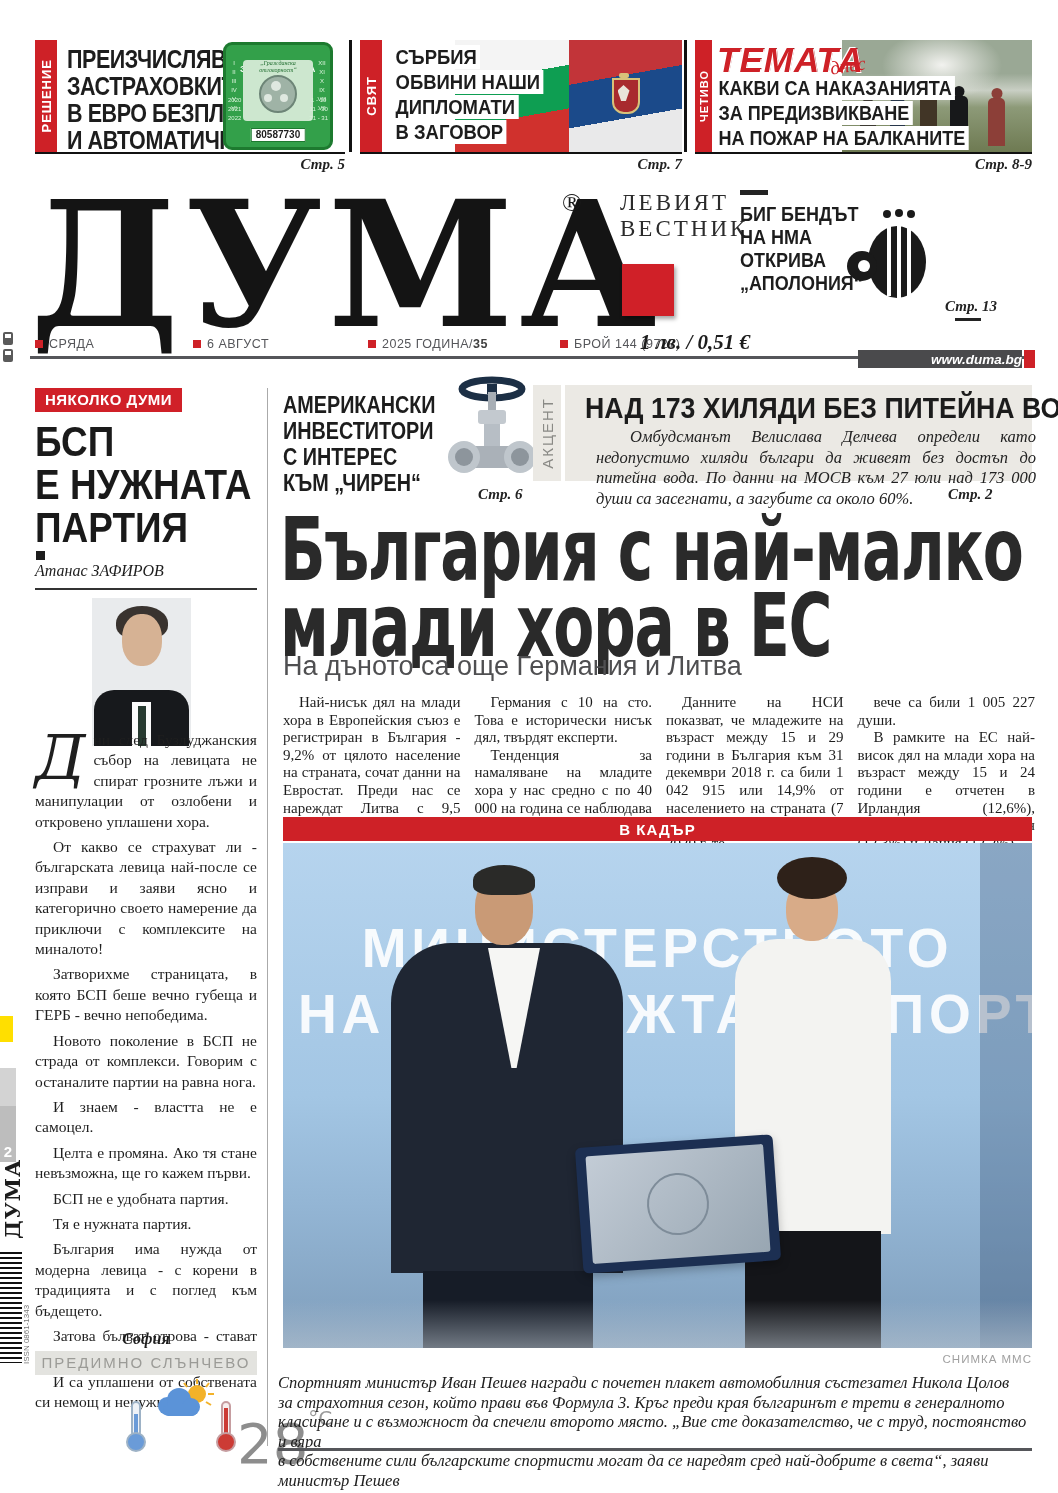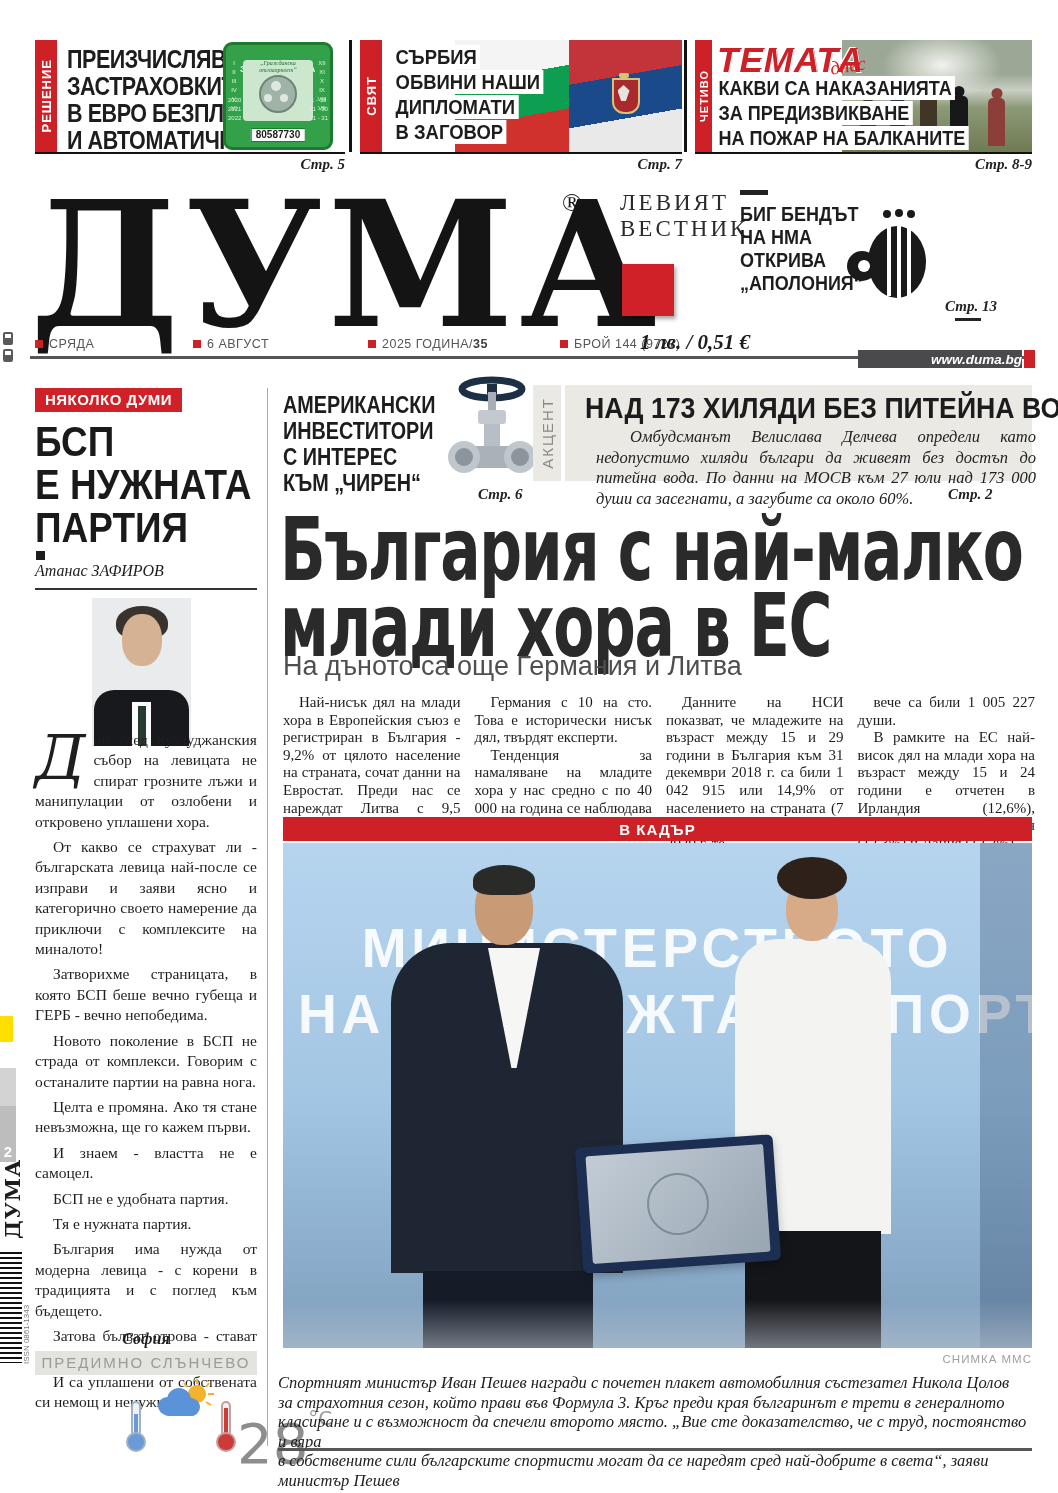--- a/index.html
+++ b/index.html
@@ -308,22 +308,22 @@
     <div class="po-suit"></div>
     <div class="po-shirt"></div>
     <div class="po-tie"></div>
   </div>
 
   <div class="abs op-text" style="left:35px;top:730px;">
     <p class="first"><span class="dropcap">Д</span><span>ни след Бузлуджанския събор на левицата не спират грозните лъжи и манипулации от озлобени и откровено уплашени хора.</span></p>
     <p>От какво се страхуват ли - българската левица най-после се изправи и заяви ясно и категорично своето намерение да приключи с комплексите на миналото!</p>
     <p>Затворихме страницата, в която БСП беше вечно губеща и ГЕРБ - вечно непобедима.</p>
     <p>Новото поколение в БСП не страда от комплекси. Говорим с останалите партии на равна нога.</p>
+    <p>И знаем - властта не е самоцел.</p>
     <p>Целта е промяна. Ако тя стане невъзможна, ще го кажем първи.</p>
-    <p>И знаем - властта не е самоцел.</p>
     <p>БСП не е удобната партия.</p>
     <p>Тя е нужната партия.</p>
     <p>България има нужда от модерна левица - с корени в традицията и с поглед към бъдещето.</p>
     <p>Затова бълват отрова - стават излишни!</p>
     <p>И са уплашени от собствената си немощ и ненужност!</p>
   </div>
 
   <div class="abs city" style="left:35px;top:1330px;width:222px;">София</div>
   <div class="abs cond-band" style="left:35px;top:1351px;width:222px;height:24px;">ПРЕДИМНО СЛЪНЧЕВО</div>
   <div class="abs" style="left:35px;top:1384px;width:224px;height:80px;">

